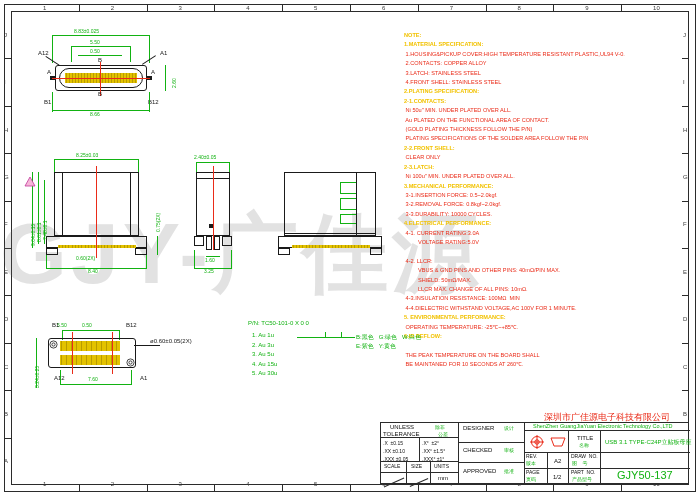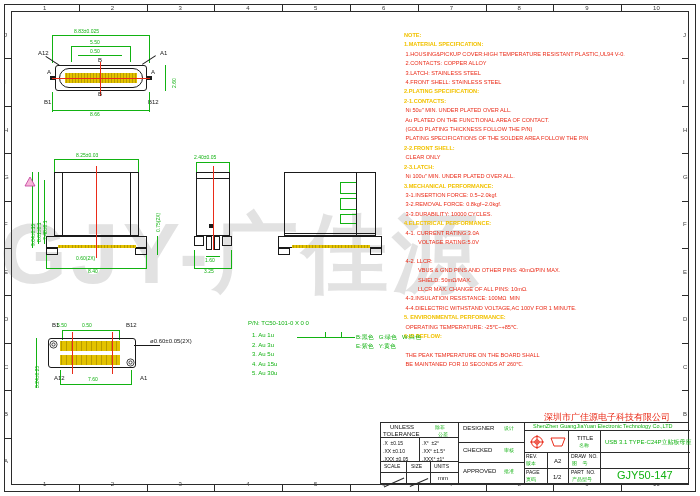--- a/index.html
+++ b/index.html
@@ -552,16 +552,16 @@
     <div class="tbt grn f6" style="left:224px;top:36px;"></div>
 
     <div class="cell" style="left:144px;top:46px;width:23px;height:15px;border-bottom:none;"></div>
     <div class="tbt blk f5" style="left:145px;top:47px;">PAGE</div>
     <div class="tbt grn f5" style="left:145px;top:54px;">页码</div>
     <div class="cell" style="left:167px;top:46px;width:21px;height:15px;border-bottom:none;"></div>
     <div class="tbt blk f6" style="left:172px;top:51px;">1/2</div>
     <div class="cell" style="left:188px;top:46px;width:32px;height:15px;border-bottom:none;"></div>
     <div class="tbt blk f5" style="left:190px;top:47px;">PART  NO.</div>
     <div class="tbt grn f5" style="left:191px;top:54px;">产品型号</div>
-    <div class="tbt grn f11" style="left:236px;top:47px;">GJY50-147</div>
+    <div class="tbt grn f11" style="left:236px;top:47px;">GJY50-137</div>
   </div>
 
 </div>
 
 </body></html>

